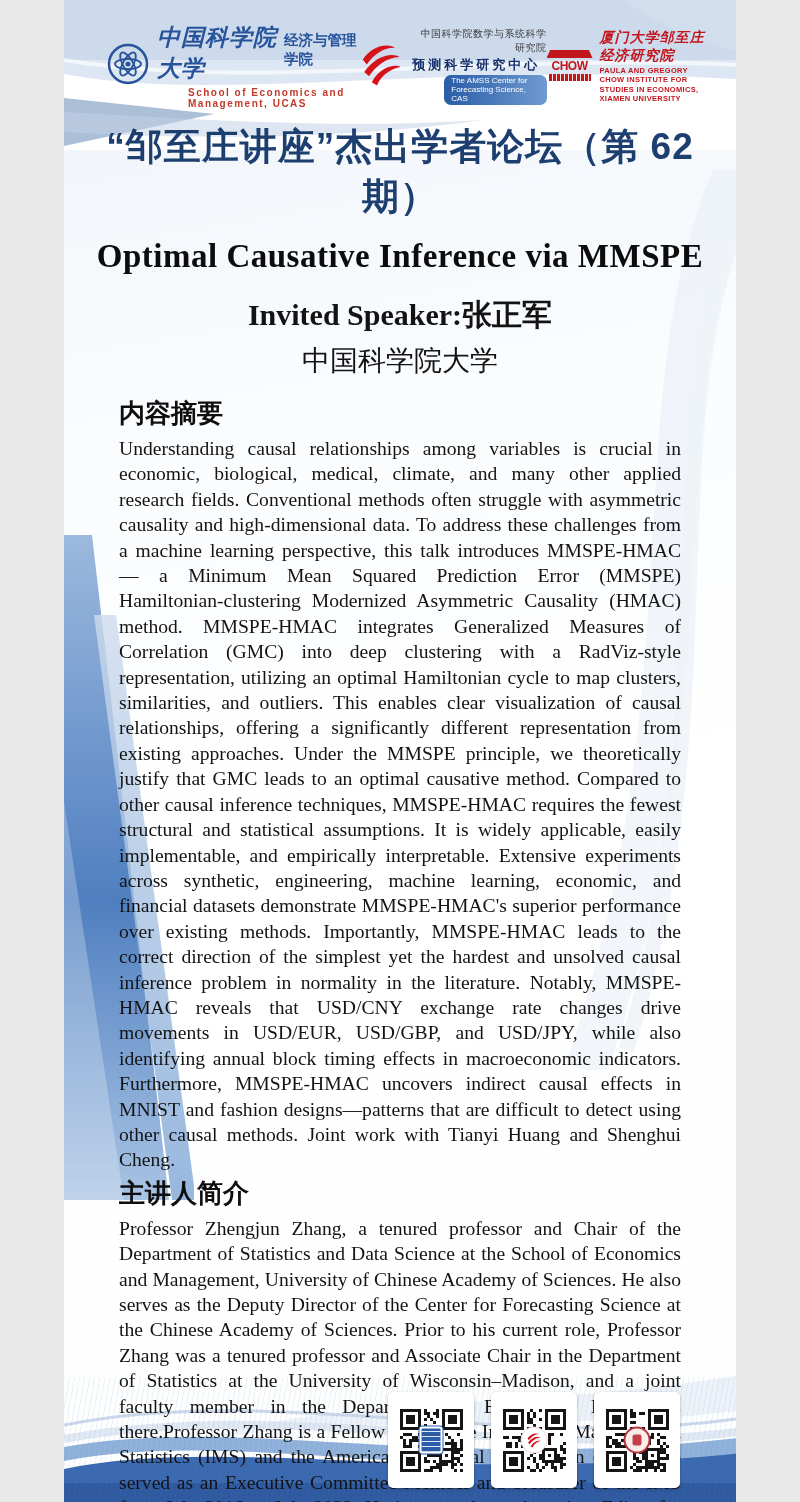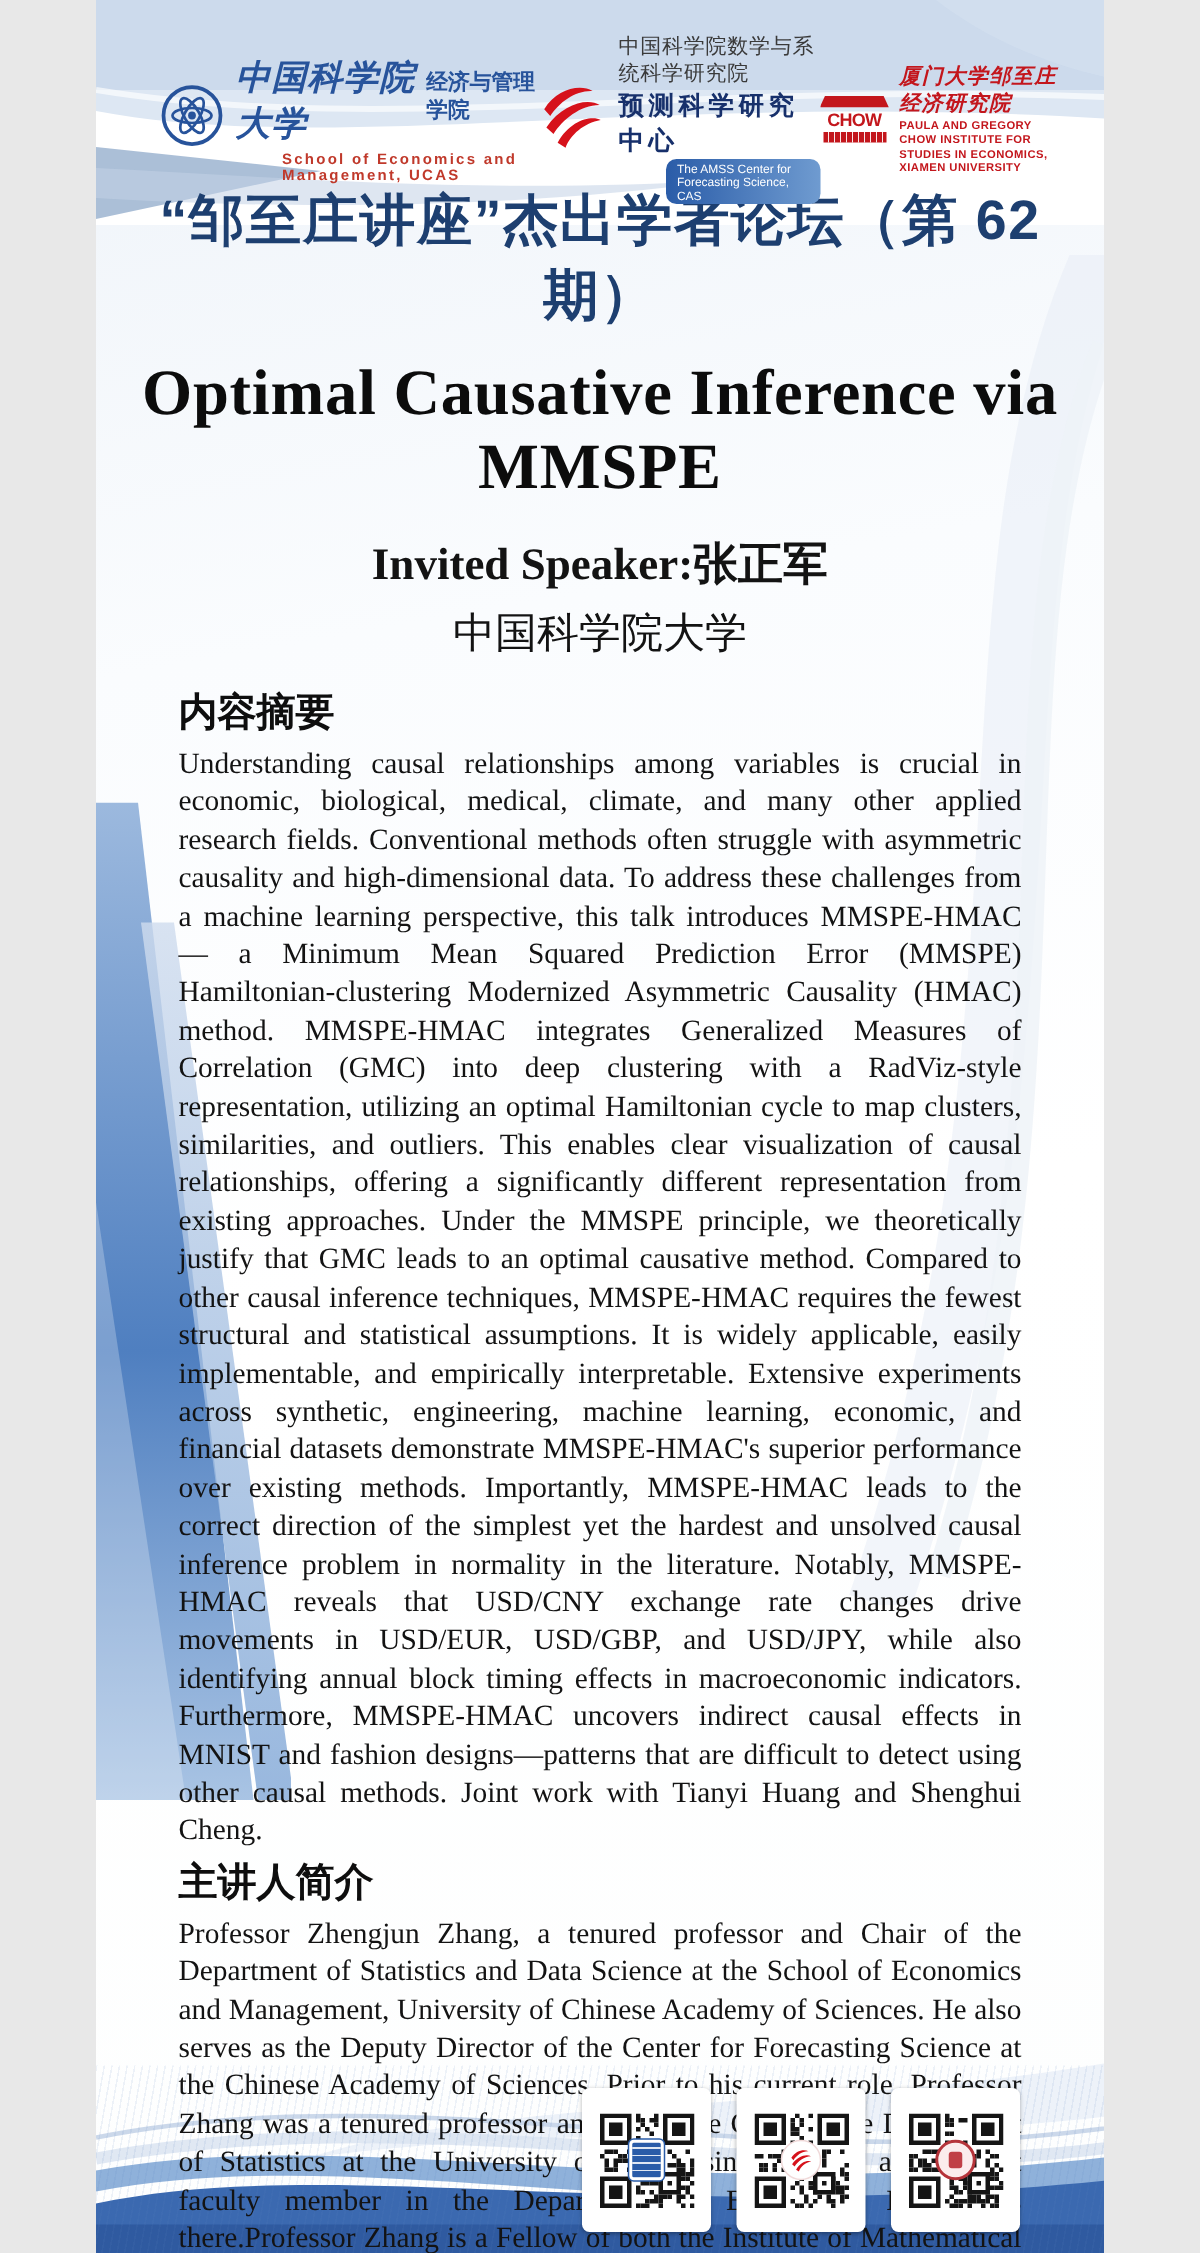--- a/index.html
+++ b/index.html
@@ -17,36 +17,36 @@
     background:repeating-linear-gradient(100deg,rgba(90,130,190,.10) 0 1px,transparent 1px 5px);}
   
   .logos-row{position:absolute;top:22px;left:42px;right:26px;display:flex;align-items:center;
     justify-content:space-between;z-index:3;font-family:"Liberation Sans",sans-serif;}
   .logo{display:flex;align-items:center;gap:7px;}
   .ucas-text .row1{display:flex;align-items:baseline;}
   .cn-cal{font-family:"DejaVu Serif",serif;font-weight:bold;font-style:italic;color:#27539b;font-size:23px;letter-spacing:1px;}
   .cn-dept{font-weight:bold;color:#27539b;font-size:14.5px;margin-left:6px;font-family:"Liberation Sans",sans-serif;}
   .en-red{color:#c0392b;font-size:10px;letter-spacing:1.5px;margin-top:3px;font-weight:bold;margin-left:31px;}
   .amss-text{display:flex;flex-direction:column;align-items:flex-start;}
-  .amss-line1{font-size:14px;color:#3a3a3a;letter-spacing:.5px;}
-  .amss-line2{font-size:17px;font-weight:bold;color:#17306b;letter-spacing:3px;font-family:"DejaVu Serif",serif;margin:1px 0;}
+  .amss-line1{font-size:10px;color:#3a3a3a;letter-spacing:.5px;text-align:right;}
+  .amss-line2{font-size:13px;font-weight:bold;color:#17306b;letter-spacing:3px;font-family:"DejaVu Serif",serif;margin:1px 0;}
   .amss-line3{font-size:8px;color:#fff;background:linear-gradient(90deg,#2a5ca8,#6f9bd0);padding:1.5px 7px;border-radius:7px;margin-left:32px;}
   .chow-badge{width:46px;height:42px;display:flex;flex-direction:column;align-items:center;justify-content:center;position:relative;}
   .chow-roof{width:46px;height:8px;background:#c3161c;clip-path:polygon(0 100%,8% 0,92% 0,100% 100%);}
   .chow-word{color:#c3161c;font-weight:bold;font-size:12px;letter-spacing:-.5px;line-height:1;margin:2px 0;font-family:"Liberation Sans",sans-serif;}
   .chow-base{width:42px;height:7px;background:#c3161c;
     background-image:repeating-linear-gradient(90deg,transparent 0 3px,rgba(255,255,255,.9) 3px 4px);}
   .chow-text{display:flex;flex-direction:column;}
   .chow-cn{font-family:Liberation Mono, monospace;font-weight:bold;font-style:italic;color:#c3161c;font-size:14px;letter-spacing:1px;}
   .chow-en{color:#c3161c;font-size:7.5px;letter-spacing:.3px;font-weight:bold;margin-top:1px;}
   
   .flow{position:relative;z-index:2;padding-top:106px;}
   .series-title{margin:16px;font-family:"Liberation Sans",sans-serif;font-weight:bold;font-size:37px;
     color:#1d3f70;text-align:center;letter-spacing:1px;}
-  .talk-title{margin:10px 0 0;font-family:"Liberation Serif",serif;font-weight:bold;font-size:43px;
+  .talk-title{margin:10px 0 0;font-family:"Liberation Serif",serif;font-weight:bold;font-size:33px;
     color:#0c0c0c;text-align:center;letter-spacing:.5px;}
   .speaker-name{font-weight:bold;font-size:30px;text-align:center;margin-top:20px;}
   .speaker-affil{font-size:28px;text-align:center;margin-top:6px;}
   .content{margin:16px 55px 0;}
   .section-heading{font-family:"Liberation Sans",sans-serif;font-weight:bold;font-size:26px;color:#0e0e0e;margin:0 0 5px;}
   .body-par{font-size:19.6px;line-height:25.4px;text-align:justify;margin:0 0 3px;}
   .details{margin-top:14px;font-family:"Liberation Sans",sans-serif;font-weight:bold;font-size:22px;color:#0c0c0c;}
   .detail-line{margin-bottom:14px;letter-spacing:.5px;}
   .detail-line .dv{white-space:pre-wrap;font-family:"DejaVu Sans",sans-serif;font-weight:bold;}
   

